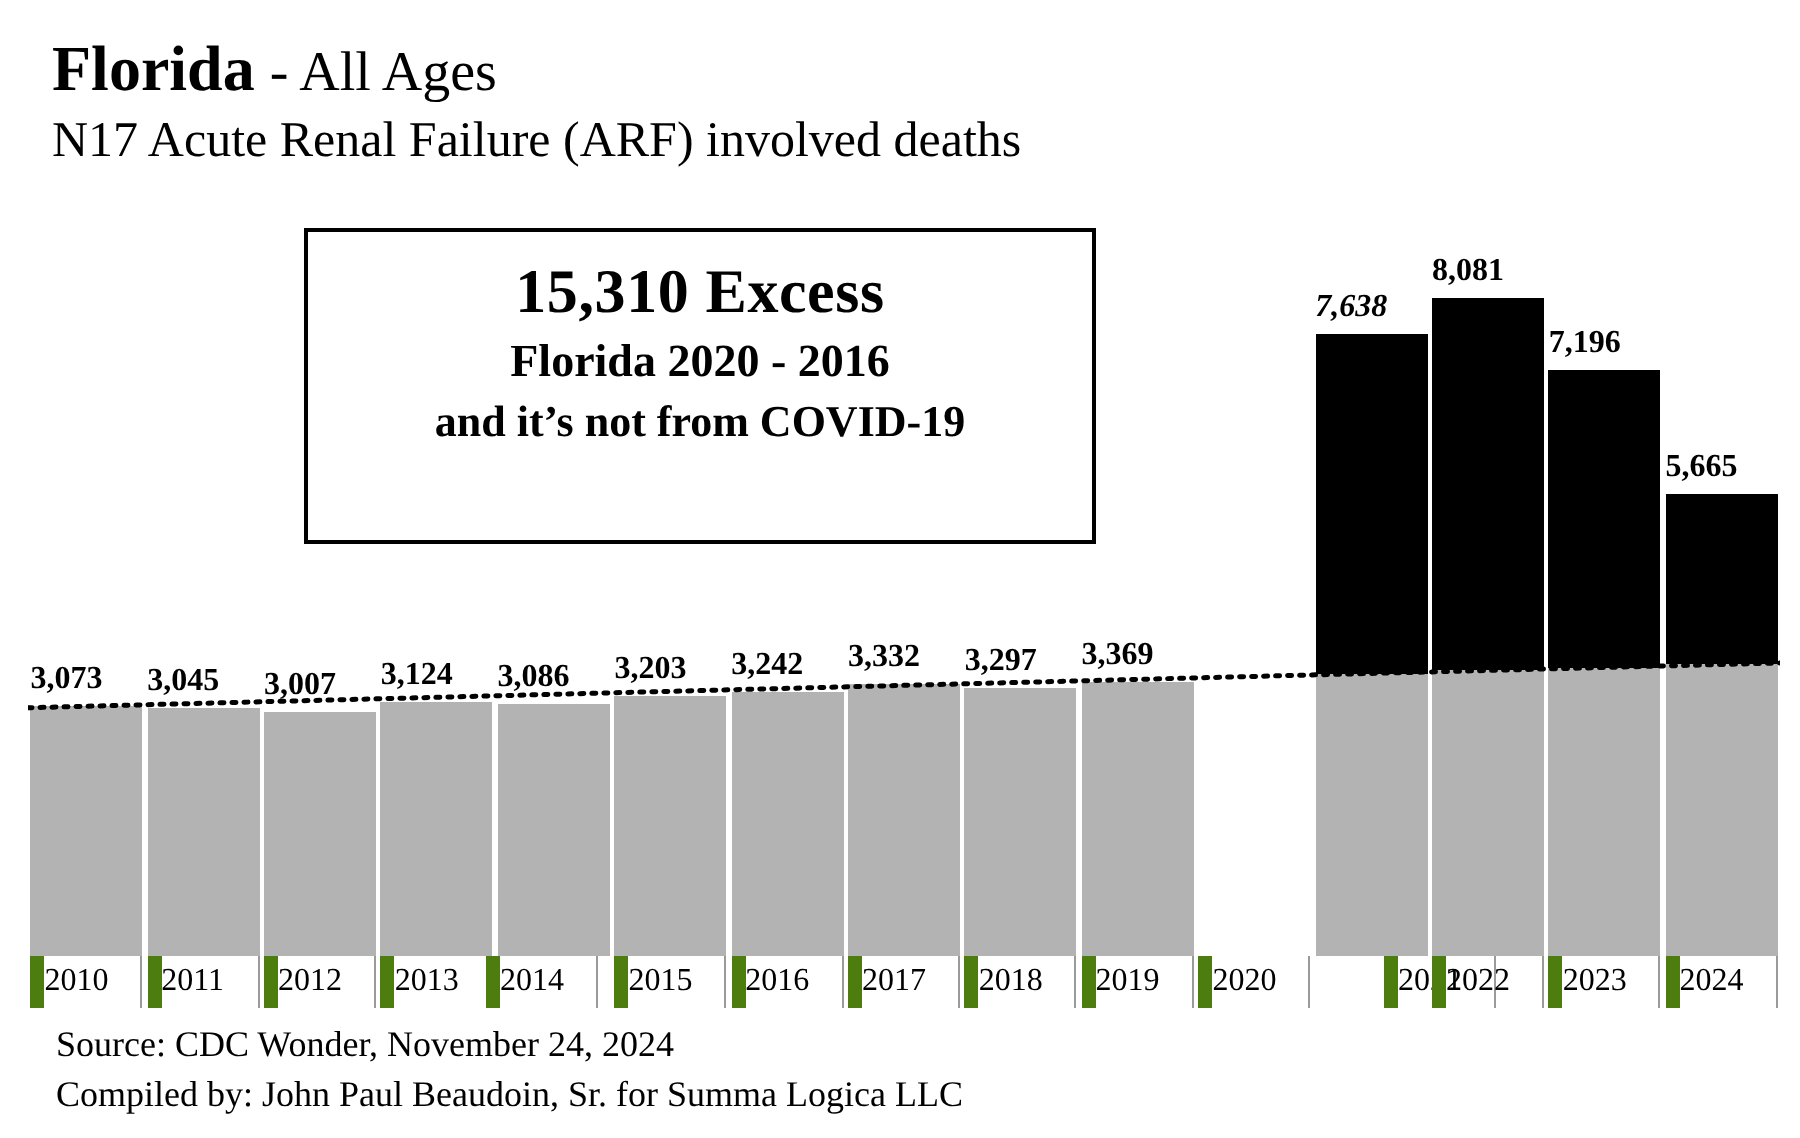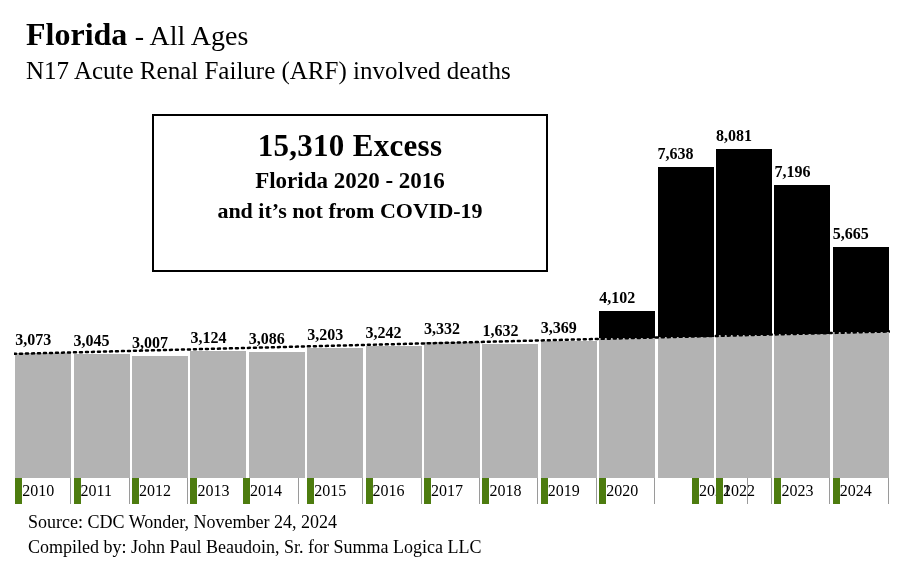--- a/index.html
+++ b/index.html
@@ -201,35 +201,30 @@
       <div class="bar-col" style="left: 351.6px; height: 382px;">
         <div class="bar grey" style="height: 131.942px;"></div>
         <div class="bar-label" style="bottom: 135.942px;">3,242</div>
       </div>
       <div class="bar-col" style="left: 410px; height: 382px;">
         <div class="bar grey" style="height: 135.605px;"></div>
         <div class="bar-label" style="bottom: 139.605px;">3,332</div>
       </div>
       <div class="bar-col" style="left: 468.4px; height: 382px;">
         <div class="bar grey" style="height: 134.18px;"></div>
-        <div class="bar-label" style="bottom: 138.18px;">1,632</div>
+        <div class="bar-label" style="bottom: 138.18px;">3,297</div>
       </div>
       <div class="bar-col" style="left: 526.8px; height: 382px;">
         <div class="bar grey" style="height: 137.11px;"></div>
         <div class="bar-label" style="bottom: 141.11px;">3,369</div>
       </div>
-      <div class="bar-col" style="left: 585.2px; height: 382px;">
-        <div class="bar grey" style="height: 139.674px;"></div>
-        <div class="bar black" style="height: 27.2674px; bottom: 139.674px;"></div>
-        <div class="bar-label" style="bottom: 170.942px;">4,102</div>
-      </div>
       <div class="bar-col" style="left: 643.6px; height: 382px;">
         <div class="bar grey" style="height: 141.221px;"></div>
         <div class="bar black" style="height: 169.628px; bottom: 141.221px;"></div>
-        <div class="bar-label" style="bottom: 314.849px;">7,638</div>
+        <div class="bar-label" style="bottom: 314.849px; font-style: italic;">7,638</div>
       </div>
       <div class="bar-col" style="left: 702px; height: 382px;">
         <div class="bar grey" style="height: 142.767px;"></div>
         <div class="bar black" style="height: 186.11px; bottom: 142.767px;"></div>
         <div class="bar-label" style="bottom: 332.878px;">8,081</div>
       </div>
       <div class="bar-col" style="left: 760.4px; height: 382px;">
         <div class="bar grey" style="height: 144.314px;"></div>
         <div class="bar black" style="height: 148.547px; bottom: 144.314px;"></div>
         <div class="bar-label" style="bottom: 296.86px;">7,196</div>

